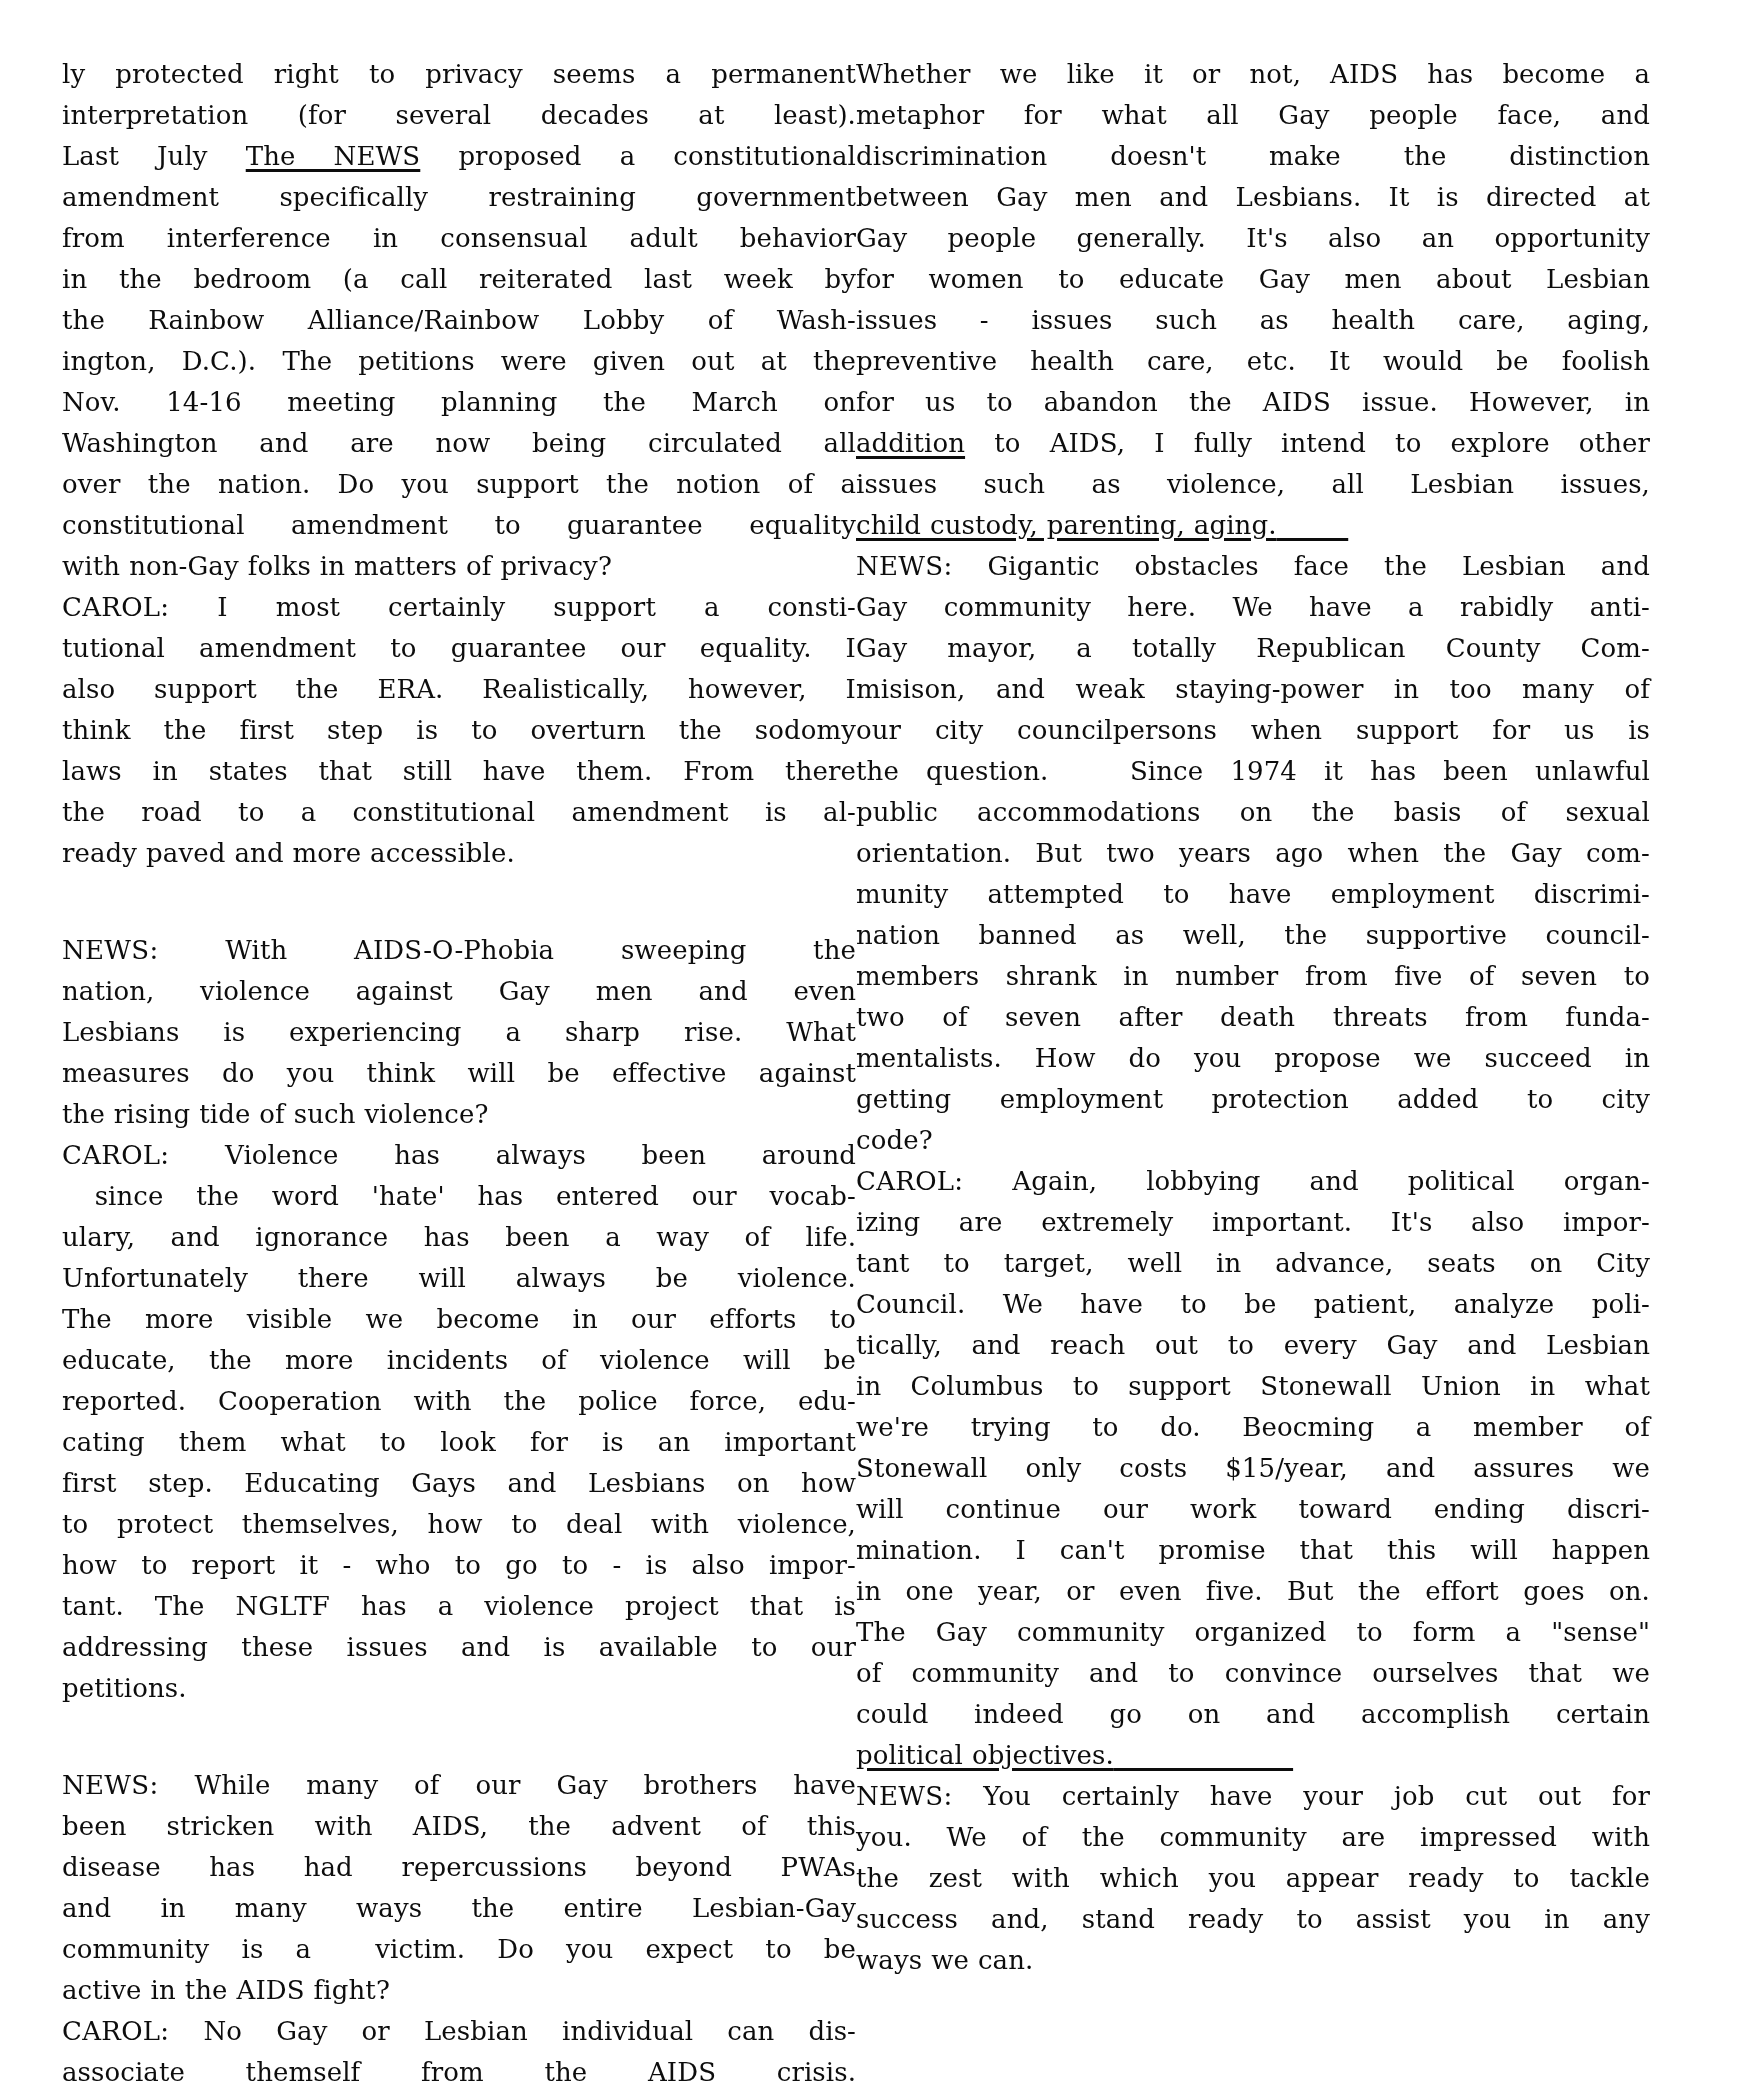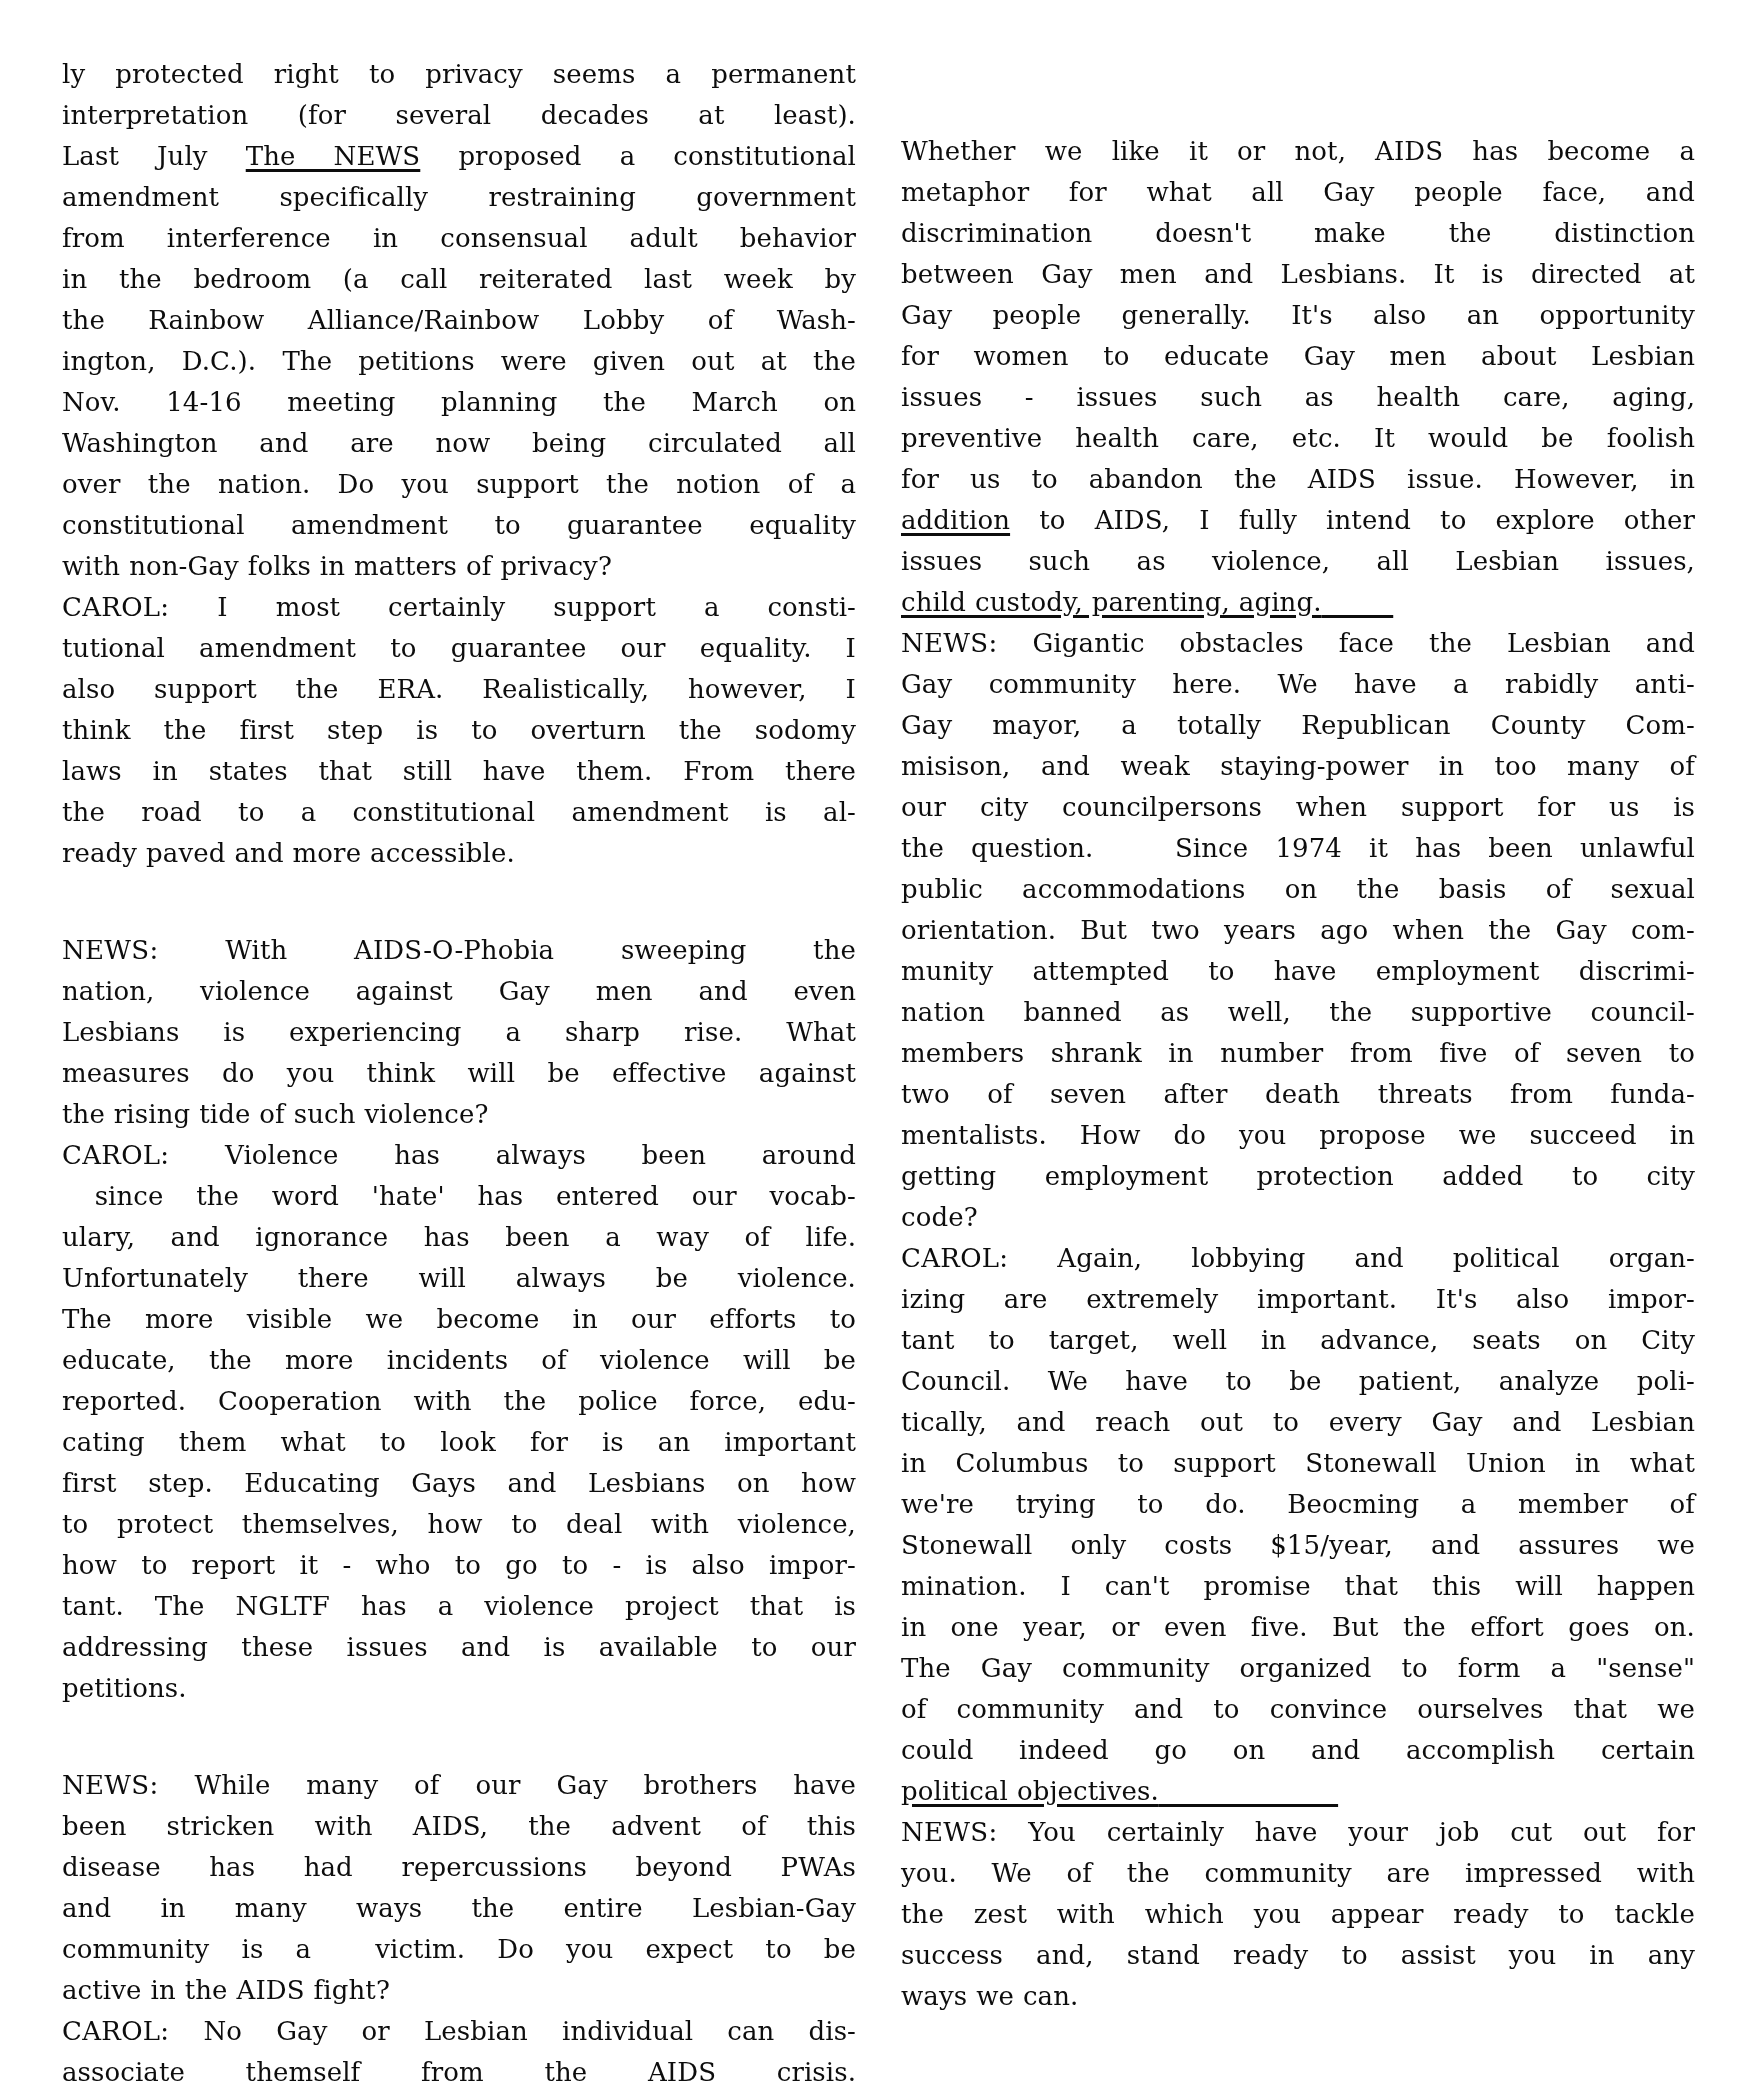--- a/index.html
+++ b/index.html
@@ -6,23 +6,21 @@
   body{
     width:1743px;height:2097px;
     background:#ffffff;
     color:#0d0d0d;
     font-family:"DejaVu Serif", serif;
     overflow:hidden;
   }
   .page{
     display:flex;
     padding:54px 48px 0 62px;
-    gap:45px;
     box-sizing:border-box;
-    align-items:center;
   }
   .col{width:794px;}
   .block{margin:0;}
   .block.gap{margin-top:56px;}
   .line{
     font-size:26px;
     line-height:41px;
     text-align:justify;
     text-align-last:left;
     letter-spacing:0.1px;
@@ -135,20 +133,21 @@
       </div>
       <div class="block">
         <div class="line just"><span class="b">CAROL:</span><span> Again, lobbying and political organ-</span></div>
         <div class="line just"><span>izing are extremely important. It's also impor-</span></div>
         <div class="line just"><span>tant to target, well in advance, seats on City</span></div>
         <div class="line just"><span>Council. We have to be patient, analyze poli-</span></div>
         <div class="line just"><span>tically, and reach out to every Gay and Lesbian</span></div>
         <div class="line just"><span>in Columbus to support Stonewall Union in what</span></div>
         <div class="line just"><span>we're trying to do. Beocming a member of</span></div>
         <div class="line just"><span>Stonewall only costs $15/year, and assures we</span></div>
+        <div class="line just"><span>will continue our work toward ending discri-</span></div>
         <div class="line just"><span>mination. I can't promise that this will happen</span></div>
         <div class="line just"><span>in one year, or even five. But the effort goes on.</span></div>
         <div class="line just"><span>The Gay community organized to form a "sense"</span></div>
         <div class="line just"><span>of community and to convince ourselves that we</span></div>
         <div class="line just"><span>could indeed go on and accomplish certain</span></div>
         <div class="line"><span class="u">political objectives.</span><span class="u">&nbsp;&nbsp;&nbsp;&nbsp;&nbsp;&nbsp;&nbsp;&nbsp;&nbsp;&nbsp;&nbsp;&nbsp;&nbsp;&nbsp;&nbsp;&nbsp;&nbsp;&nbsp;&nbsp;&nbsp;</span></div>
       </div>
       <div class="block">
         <div class="line just"><span class="b">NEWS:</span><span> You certainly have your job cut out for</span></div>
         <div class="line just"><span>you. We of the community are impressed with</span></div>

